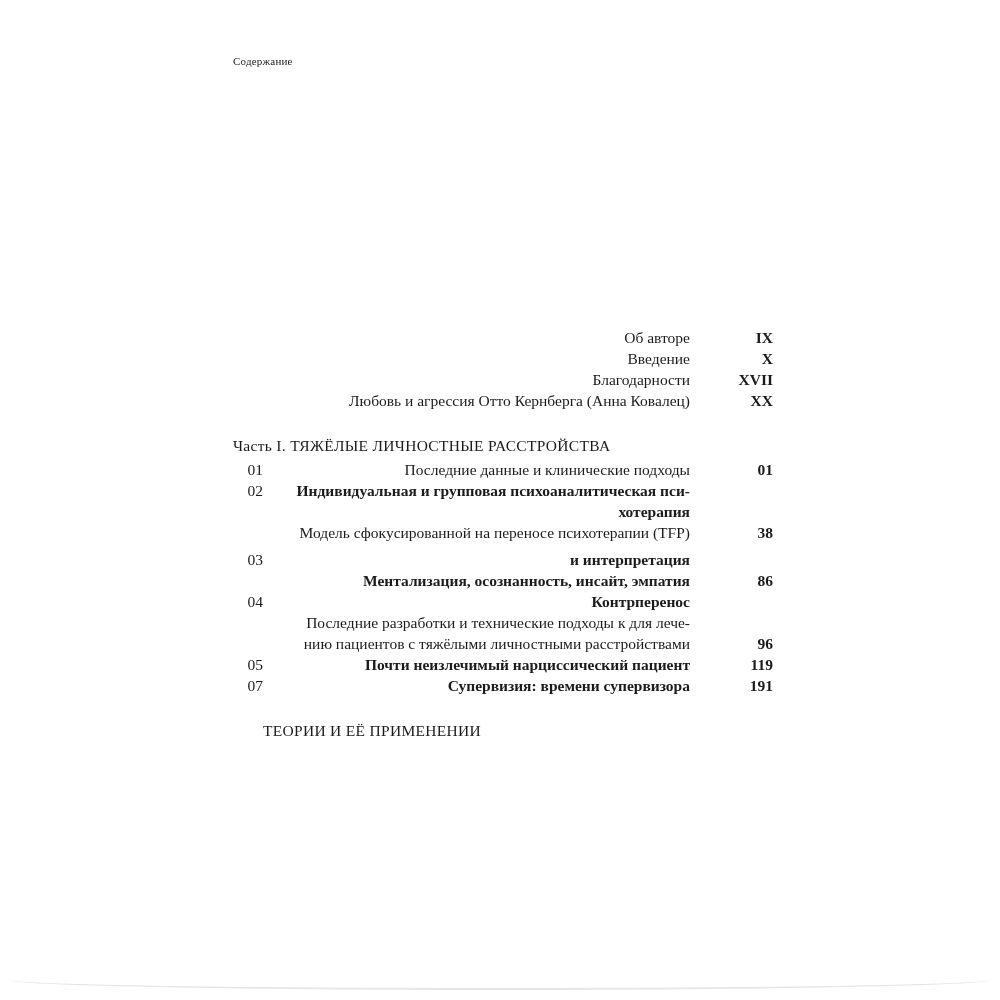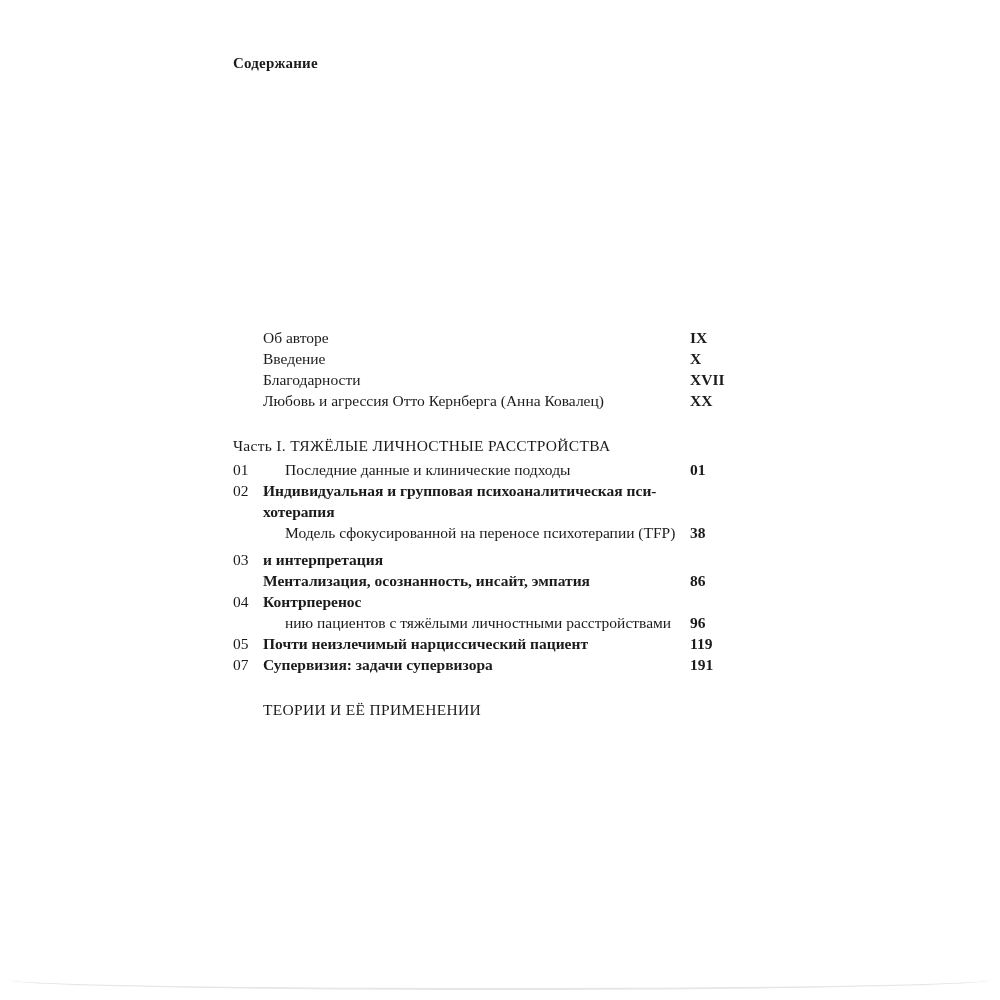--- a/index.html
+++ b/index.html
@@ -9,35 +9,36 @@
     height: 1000px;
     background: #ffffff;
     font-family: "Liberation Serif", "DejaVu Serif", serif;
     color: #1b1b1b;
     overflow: hidden;
   }
   .toc-header {
     position: absolute;
     left: 233px;
     top: 55px;
-    font-size: 15px;
-    font-weight: 700;
+    font-size: 11px;
+    font-weight: 400;
     letter-spacing: 0.2px;
   }
   .toc {
     position: absolute;
     left: 233px;
     top: 327px;
     width: 540px;
     font-size: 15.5px;
     line-height: 21px;
   }
   .row {
     display: grid;
     grid-template-columns: 30px 427px auto;
+    text-align: right;
   }
   .row .num {
     align-self: start;
     font-weight: 400;
   }
   .row .pageno {
     align-self: end;
     font-weight: 700;
     padding-left: 0;
   }
@@ -128,38 +129,39 @@
         <div class="line title-line">и интерпретация</div>
         <div class="line title-line">Ментализация, осознанность, инсайт, эмпатия</div>
       </div>
       <div class="pageno">86</div>
     </div>
 
     <div class="row">
       <div class="num">04</div>
       <div class="body">
         <div class="line title-line">Контрперенос</div>
+        <div class="line subtitle-line">Последние разработки и технические подходы к для лече-</div>
         <div class="line subtitle-line">нию пациентов с тяжёлыми личностными расстройствами</div>
       </div>
       <div class="pageno">96</div>
     </div>
 
     <div class="row">
       <div class="num">05</div>
       <div class="body">
         <div class="line title-line">Почти неизлечимый нарциссический пациент</div>
       </div>
       <div class="pageno">119</div>
     </div>
 
 
     <div class="row">
       <div class="num">07</div>
       <div class="body">
-        <div class="line title-line">Супервизия: задачи супервизора</div>
+        <div class="line title-line">Супервизия: времени супервизора</div>
       </div>
       <div class="pageno">191</div>
     </div>
 
     <div class="part-heading">
       <div class="line line2">ТЕОРИИ И ЕЁ ПРИМЕНЕНИИ</div>
     </div>
 
 
   </div>

